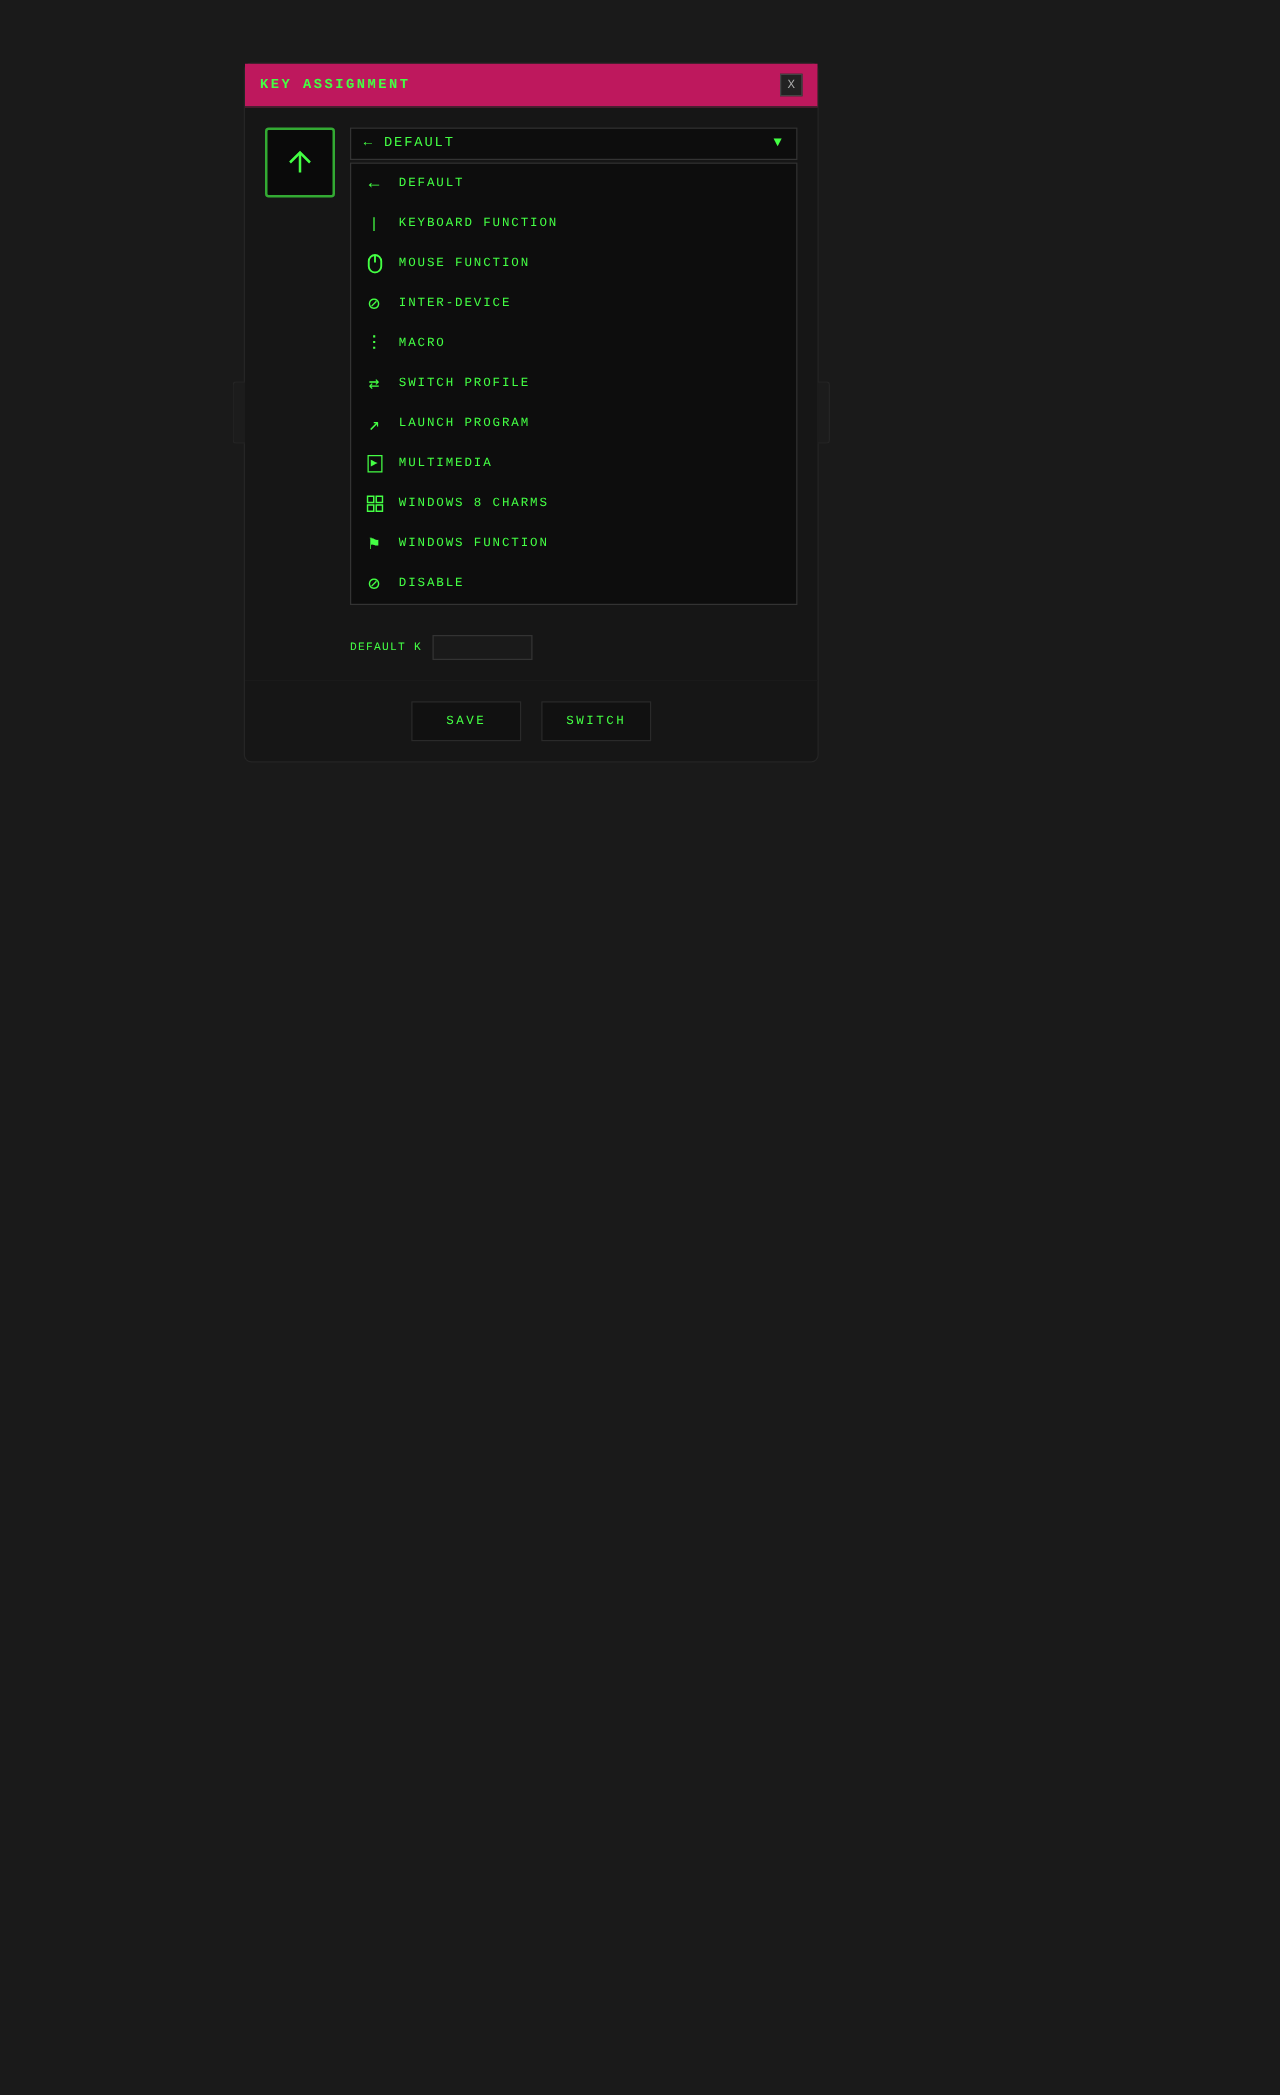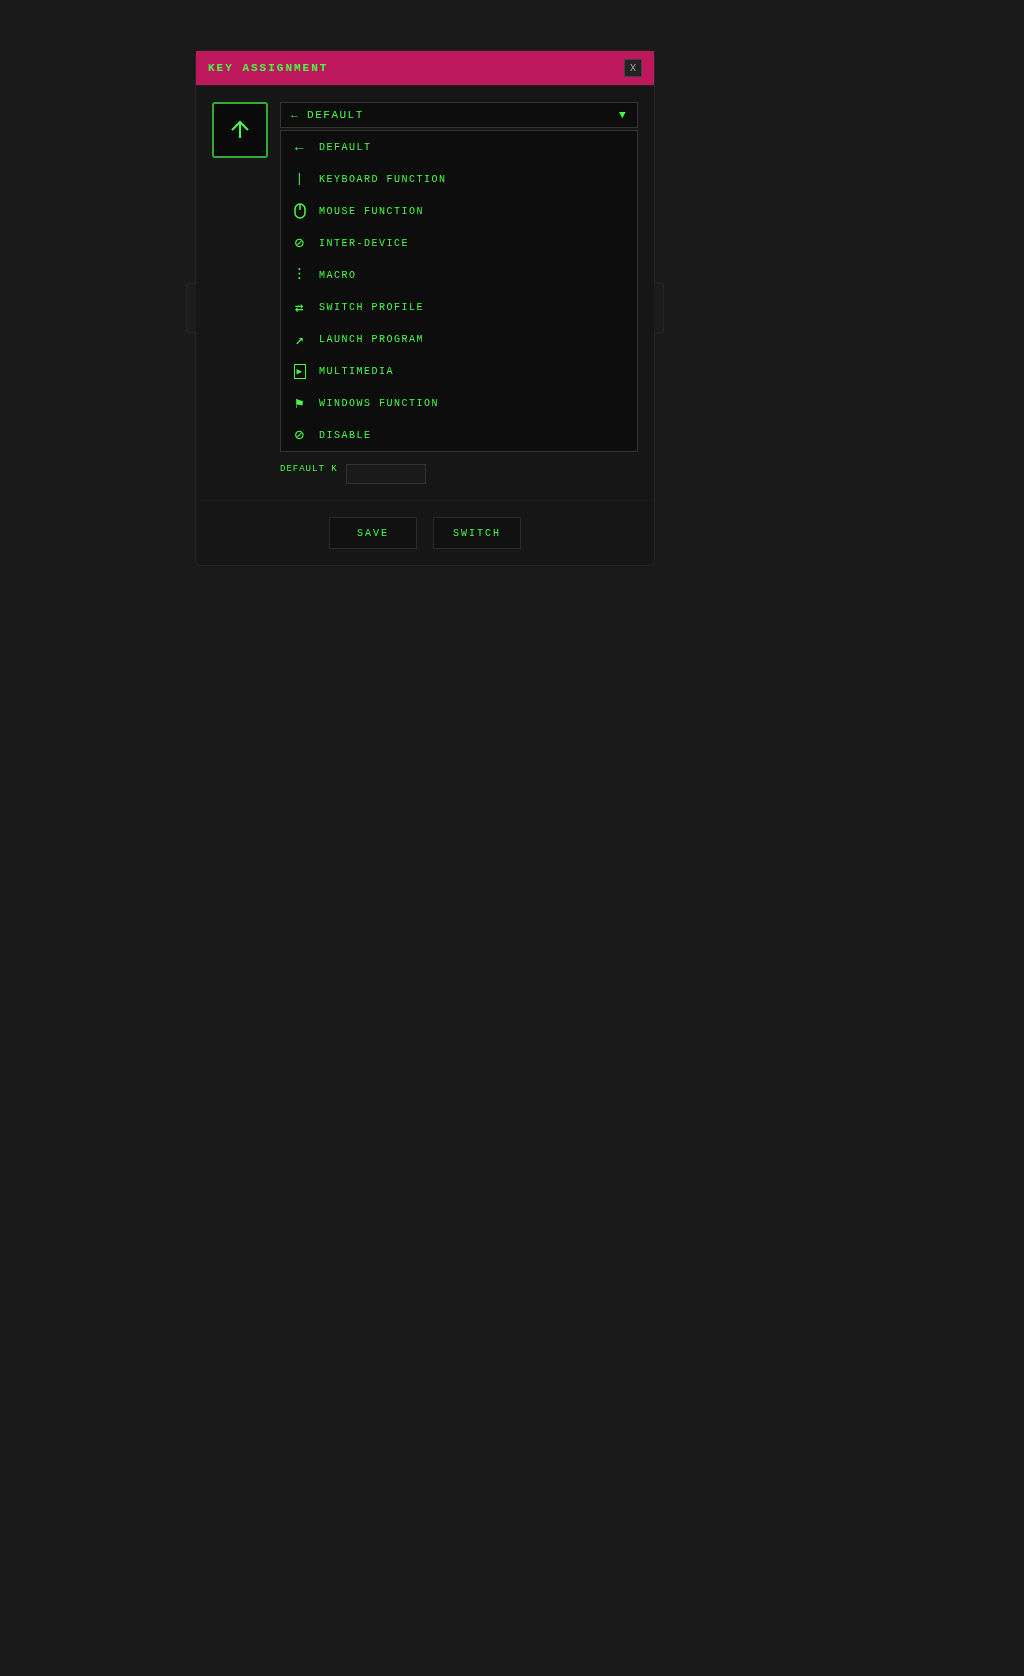--- a/index.html
+++ b/index.html
@@ -101,23 +101,23 @@
       flex-shrink: 0;
     }
 
     .dropdown-item .item-label {
       color: #44ff44;
       font-size: 10px;
       letter-spacing: 1.5px;
     }
 
     .default-key-row {
-      margin-top: 12px;
-      display: flex;
-      align-items: flex-start;
+      margin-top: 24px;
+      display: flex;
+      align-items: center;
       gap: 8px;
     }
 
     .default-key-label {
       color: #44ff44;
       font-size: 9px;
       letter-spacing: 1px;
     }
 
     .default-key-value {
@@ -264,20 +264,31 @@
             <span class="item-label">LAUNCH PROGRAM</span>
           </div>
 
           <div class="dropdown-item">
             <span class="item-icon">
               <span style="border:1px solid #44ff44;padding:1px 2px;font-size:9px;color:#44ff44;">▶</span>
             </span>
             <span class="item-label">MULTIMEDIA</span>
           </div>
 
+          <div class="dropdown-item">
+            <span class="item-icon">
+              <svg width="14" height="14" viewBox="0 0 14 14">
+                <rect x="1" y="1" width="5" height="5" fill="none" stroke="#44ff44" stroke-width="1.2"></rect>
+                <rect x="8" y="1" width="5" height="5" fill="none" stroke="#44ff44" stroke-width="1.2"></rect>
+                <rect x="1" y="8" width="5" height="5" fill="none" stroke="#44ff44" stroke-width="1.2"></rect>
+                <rect x="8" y="8" width="5" height="5" fill="none" stroke="#44ff44" stroke-width="1.2"></rect>
+              </svg>
+            </span>
+            <span class="item-label">WINDOWS 8 CHARMS</span>
+          </div>
 
           <div class="dropdown-item">
             <span class="item-icon" style="font-size:14px;color:#44ff44;">⚑</span>
             <span class="item-label">WINDOWS FUNCTION</span>
           </div>
 
           <div class="dropdown-item">
             <span class="item-icon" style="font-size:16px;">⊘</span>
             <span class="item-label">DISABLE</span>
           </div>

